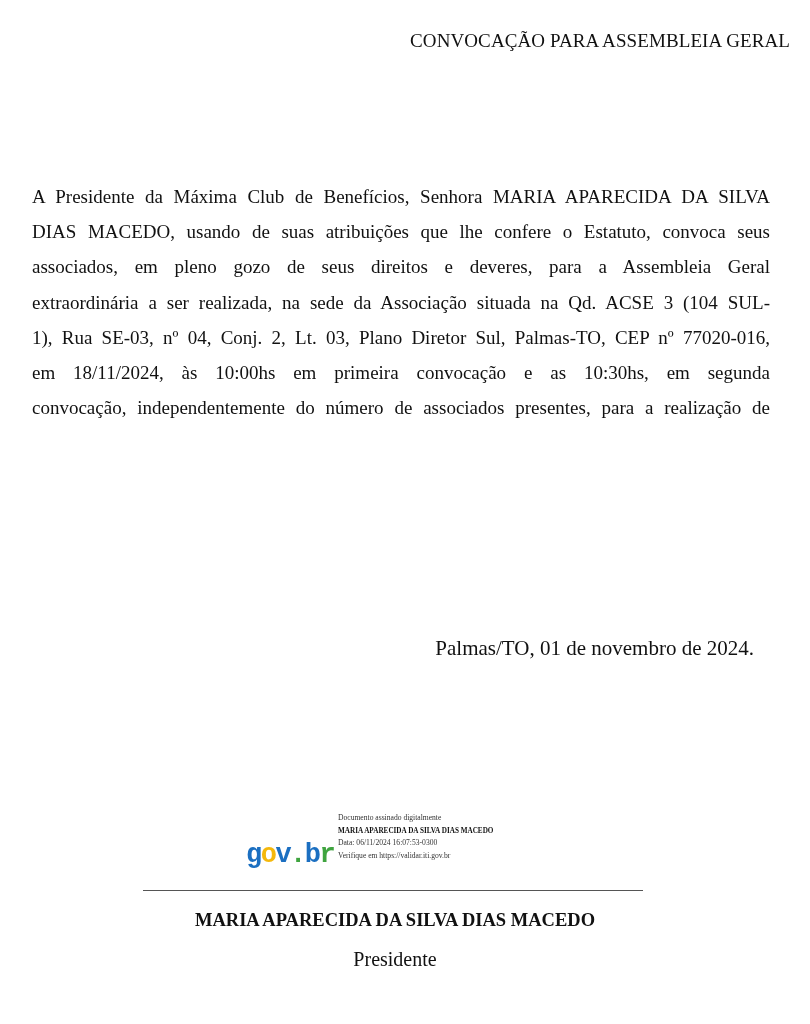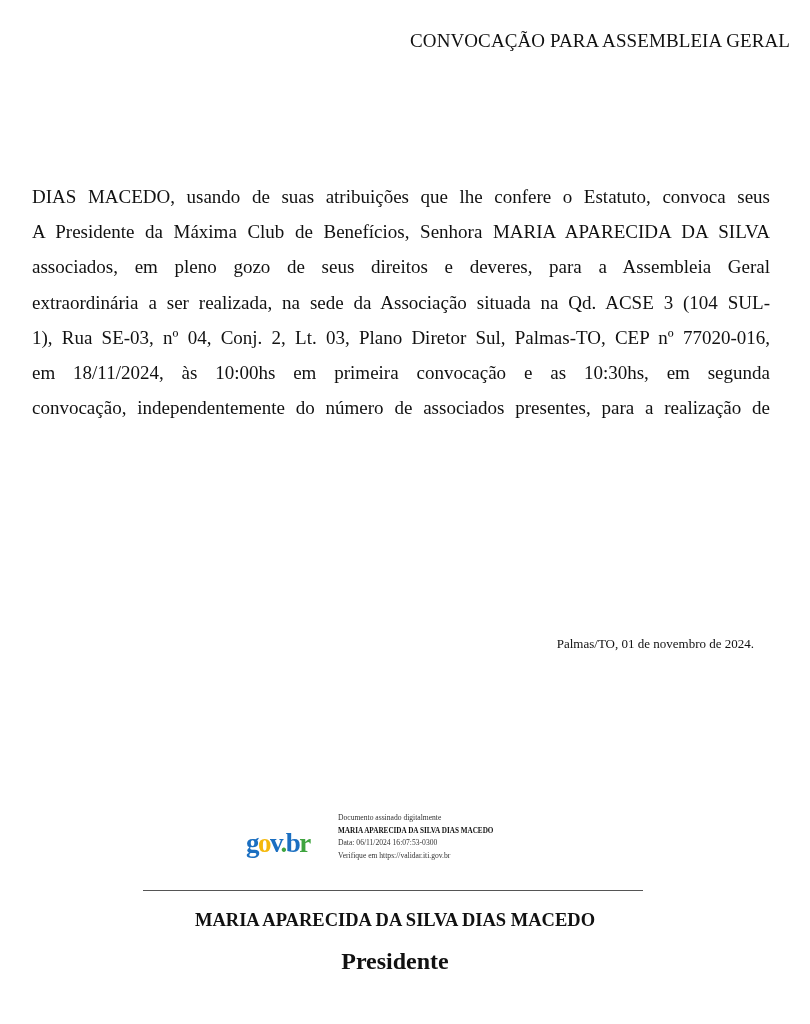--- a/index.html
+++ b/index.html
@@ -3,48 +3,48 @@
 <meta charset="utf-8">
 <style>
   html, body { margin: 0; padding: 0; background: #ffffff; }
   body { width: 810px; height: 1024px; position: relative; overflow: hidden;
          font-family: "Liberation Serif", "DejaVu Serif", serif; color: #111111; }
   .title { position: absolute; top: 30px; left: 0; width: 790px; text-align: right;
            font-size: 19px; letter-spacing: 0.1px; }
   .body-lines { position: absolute; top: 185px; left: 32px; width: 738px; font-size: 19px; }
   .line { height: 35.2px; line-height: 24px; text-align: justify; text-align-last: justify; white-space: nowrap; }
   .line.last { text-align-last: left; }
-  .date-line { position: absolute; top: 636px; right: 56px; font-size: 13px; }
+  .date-line { position: absolute; top: 636px; right: 56px; font-size: 21px; }
   .stamp { position: absolute; top: 812px; left: 246px; height: 60px; width: 300px; }
-  .govbr { position: absolute; left: 0; top: 16px; font-family: Liberation Serif, serif;
+  .govbr { position: absolute; left: 0; top: 28px; font-family: Liberation Mono, monospace;
            font-weight: bold; font-size: 27px; letter-spacing: -1.5px; line-height: 30px; }
   .govbr .g { color: #1b6fc1; }
   .govbr .o { color: #f5b80b; }
   .govbr .v { color: #1b6fc1; }
   .govbr .dot { color: #3fa43f; }
   .govbr .b { color: #1b6fc1; }
   .govbr .r { color: #3fa43f; }
   .stamp-text { position: absolute; left: 92px; top: 0; font-family: Liberation Serif, serif;
                 font-size: 7.6px; color: #333; line-height: 12.5px; white-space: nowrap; }
   .stamp-text .signer { font-weight: bold; color: #111; font-size: 7.2px; }
   .sig-rule { position: absolute; top: 890px; left: 143px; width: 500px; border-top: 1px solid #555; }
   .sig-name { position: absolute; top: 910px; left: 0; width: 790px; text-align: center;
               font-weight: bold; font-size: 18.5px; }
   .sig-role { position: absolute; top: 948px; left: 0; width: 790px; text-align: center;
-              font-weight: bold; font-size: 24px; }
+              font-weight: normal; font-size: 20px; }
 </style>
 </head>
 <body>
 
 <div>
   <div class="title">CONVOCAÇÃO PARA ASSEMBLEIA GERAL</div>
 
   <div class="body-lines">
+    <div class="line" style="white-space: normal;">A Presidente da Máxima Club de Benefícios, Senhora MARIA APARECIDA DA SILVA</div>
     <div class="line" style="white-space: normal;">DIAS MACEDO, usando de suas atribuições que lhe confere o Estatuto, convoca seus</div>
-    <div class="line" style="white-space: normal;">A Presidente da Máxima Club de Benefícios, Senhora MARIA APARECIDA DA SILVA</div>
     <div class="line" style="white-space: normal;">associados, em pleno gozo de seus direitos e deveres, para a Assembleia Geral</div>
     <div class="line" style="white-space: normal;">extraordinária a ser realizada, na sede da Associação situada na Qd. ACSE 3 (104 SUL-</div>
     <div class="line" style="white-space: normal;">1), Rua SE-03, nº 04, Conj. 2, Lt. 03, Plano Diretor Sul, Palmas-TO, CEP nº 77020-016,</div>
     <div class="line" style="white-space: normal;">em 18/11/2024, às 10:00hs em primeira convocação e as 10:30hs, em segunda</div>
     <div class="line" style="white-space: normal;">convocação, independentemente do número de associados presentes, para a realização de</div>
   </div>
 
   <div class="date-line">Palmas/TO, 01 de novembro de 2024.</div>
 
   <div class="stamp">

